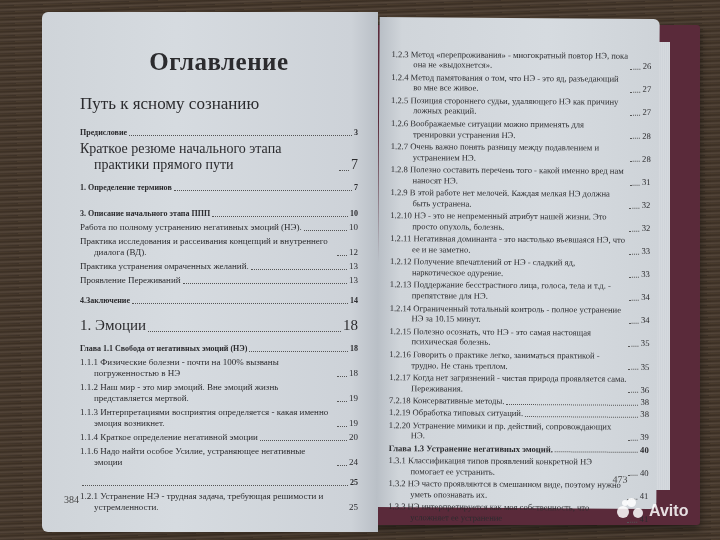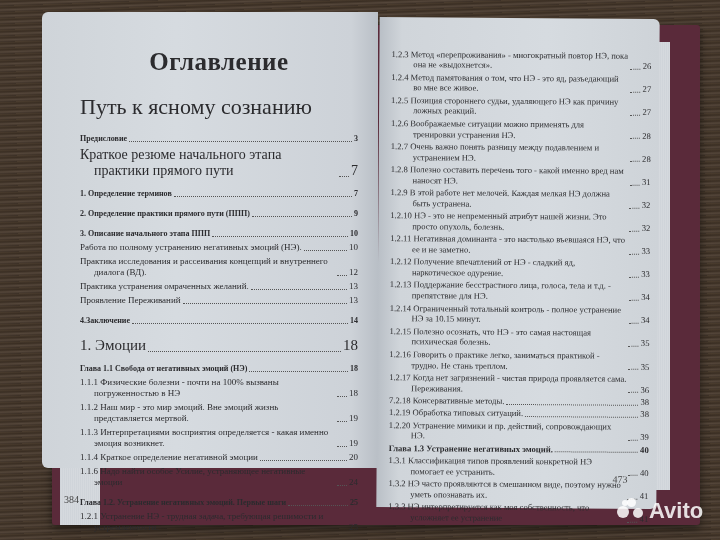--- a/index.html
+++ b/index.html
@@ -21,53 +21,53 @@
       background: repeating-linear-gradient(90deg,#d9dde2 0px,#c6cbd1 1px,#e4e7ea 2px);
     }
     .page-stack-right {
       position:absolute; left:640px; top:42px; width:30px; height:448px;
       background: repeating-linear-gradient(90deg,#d9dde2 0px,#c6cbd1 1px,#e4e7ea 2px);
     }
     .page {
       position:absolute; background:#d3d8dd;
     }
     .page.left {
-      left:42px; top:12px; width:336px; height:456px;
+      left:42px; top:12px; width:336px; height:520px;
       background: linear-gradient(90deg,#cfd4d9 0%,#d6dbe0 40%,#cdd2d8 92%,#b9bfc6 100%);
       border-radius:6px 0 0 6px;
     }
     .page.right {
       left:378px; top:18px; width:280px; height:490px;
       background: linear-gradient(90deg,#b9bfc6 0%,#d0d5da 8%,#d6dbe0 60%,#ced3d8 100%);
       transform: rotate(0.4deg);
       border-radius:0 6px 6px 0;
     }
     .content-left { position:absolute; left:38px; top:0; width:278px; }
     .content-right { position:absolute; left:12px; top:0; width:260px; }
 
     .toc-title { text-align:center; font-size:25px; font-weight:bold; margin-top:36px; letter-spacing:0.5px; }
-    .part-title { font-size:22px; margin-top:18px; }
+    .part-title { font-size:17px; margin-top:18px; }
     .entry {
       display:flex; align-items:flex-end; font-size:9px; line-height:11px; margin-top:3px;
     }
     .entry .txt { flex:0 1 auto; }
     .entry .dots { flex:1 1 auto; border-bottom:1px dotted #555; margin:0 2px 2px 2px; min-width:10px; }
     .entry .pg { flex:0 0 auto; }
     .entry.bold { font-weight:bold; font-size:8px; }
     .entry.big { font-size:14px; line-height:16px; }
     .entry.big .txt { padding-left:0; }
     .entry.large { font-size:15px; line-height:17px; }
     .gap { height:8px; }
     .entry.sub .txt { text-indent:-14px; padding-left:14px; }
     .entry.r { font-size:8.6px; line-height:10.8px; margin-top:1.5px; }
     .entry.r .txt { text-indent:-22px; padding-left:22px; }
     .page-num { position:absolute; font-size:10px; color:#444; }
     .watermark {
-      position:absolute; left:617px; top:498px; display:flex; align-items:flex-start;
-      font-family:"Liberation Sans", sans-serif; font-weight:bold; font-size:22px;
+      position:absolute; left:617px; top:498px; display:flex; align-items:flex-end;
+      font-family:"Liberation Sans", sans-serif; font-weight:bold; font-size:16px;
       color:rgba(255,255,255,0.85);
     }
     .watermark .dots { position:relative; width:28px; height:22px; margin-right:4px; }
     .watermark .dots span { position:absolute; border-radius:50%; background:rgba(255,255,255,0.85); }
   </style>
 </head>
 <body>
 
 <div class="cover"></div>
 <div class="page-stack-left"></div>
@@ -88,25 +88,20 @@
         <span class="dots"></span>
         <span class="pg">7</span>
       </div>
       <div class="gap" style="height: 6px;"></div>
       <div class="entry sub bold">
         <span class="txt">1.   Определение терминов</span>
         <span class="dots"></span>
         <span class="pg">7</span>
       </div>
       <div class="gap" style="height: 6px;"></div>
-      <div class="entry sub bold">
-        <span class="txt">2.   Определение практики прямого пути (ППП)</span>
-        <span class="dots"></span>
-        <span class="pg">9</span>
-      </div>
       <div class="gap" style="height: 6px;"></div>
       <div class="entry sub bold">
         <span class="txt">3.   Описание начального этапа ППП</span>
         <span class="dots"></span>
         <span class="pg">10</span>
       </div>
       <div class="entry sub normal">
         <span class="txt">Работа по полному устранению негативных эмоций (НЭ).</span>
         <span class="dots"></span>
         <span class="pg">10</span>
@@ -165,21 +160,20 @@
         <span class="dots"></span>
         <span class="pg">20</span>
       </div>
       <div class="entry sub normal">
         <span class="txt">1.1.6 Надо найти особое Усилие, устраняющее негативные эмоции</span>
         <span class="dots"></span>
         <span class="pg">24</span>
       </div>
       <div class="gap" style="height: 6px;"></div>
       <div class="entry sub bold">
-        <span class="txt">Глава 1.2. Устранение негативных эмоций. Первые шаги</span>
         <span class="dots"></span>
         <span class="pg">25</span>
       </div>
       <div class="entry sub normal">
         <span class="txt">1.2.1 Устранение НЭ - трудная задача, требующая решимости и устремленности.</span>
         <span class="pg">25</span>
       </div>
     </div>
   <div class="page-num" style="left:22px; top:482px;">384</div>
 </div>

